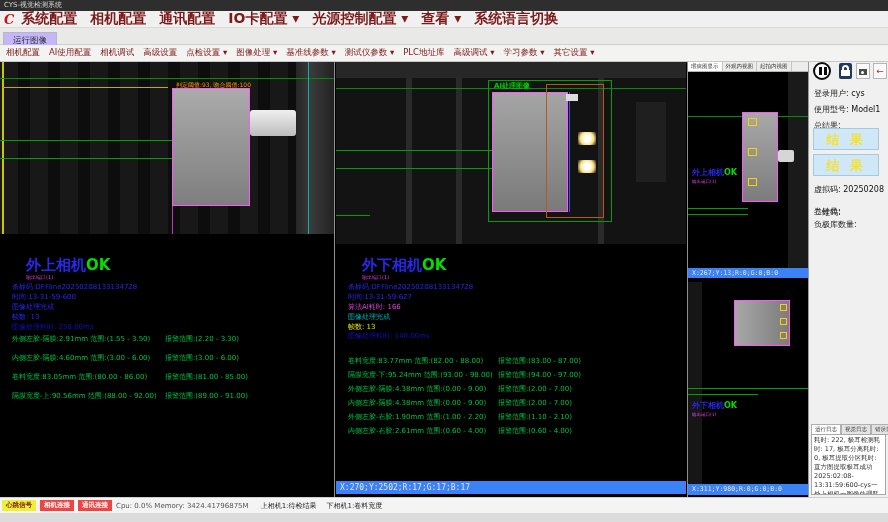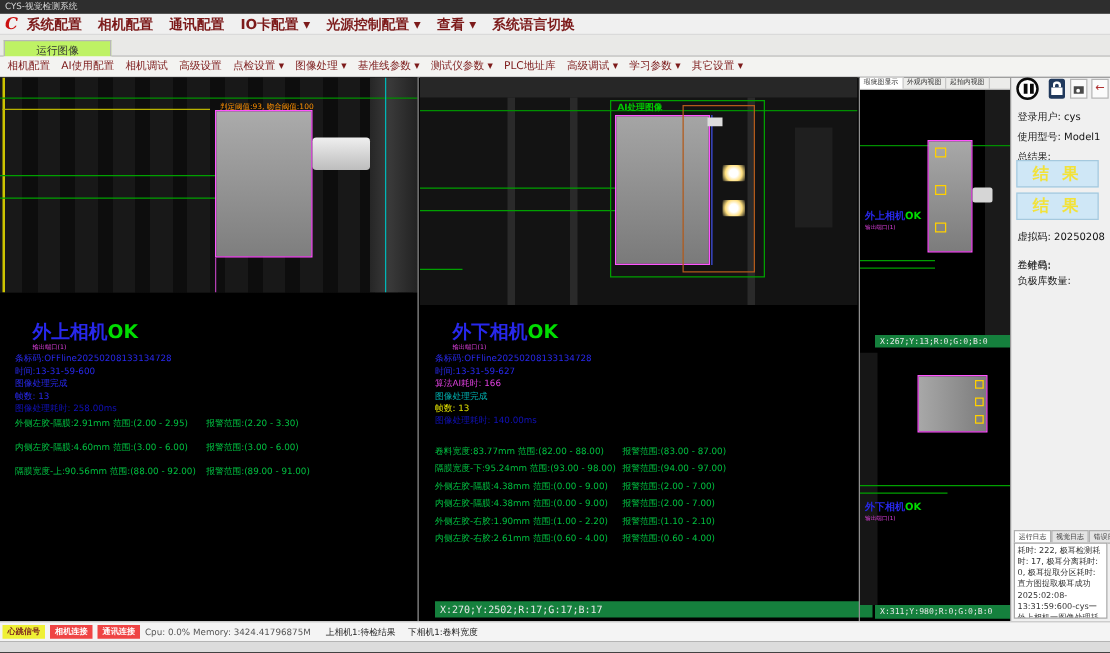--- a/index.html
+++ b/index.html
@@ -3,41 +3,41 @@
 <meta charset="utf-8">
 <style>
   *{margin:0;padding:0;box-sizing:border-box}
   body{font-family:"DejaVu Sans",sans-serif;background:#777}
   .app{position:relative;width:888px;height:522px;background:#000;overflow:hidden}
   i{font-style:normal}
   .ov{position:absolute;display:block}
   .titlebar{position:absolute;left:0;top:0;width:888px;height:11px;background:#2e2e2e;color:#d5d5d5;font-size:7px;line-height:11px;padding-left:4px}
   .menubar{position:absolute;left:0;top:11px;width:888px;height:17px;background:#f0f0f0;border-bottom:1px solid #dadada;display:flex;align-items:center}
   .logo{color:#cc1111;font-size:13px;font-weight:bold;font-style:italic;font-family:"DejaVu Serif",serif;margin:0 7px 0 4px}
-  .menu-item{font-size:11px;color:#7c1a1a;font-weight:bold;margin-right:13px;white-space:nowrap;cursor:default}
+  .menu-item{font-size:14px;color:#7c1a1a;font-weight:bold;margin-right:13px;white-space:nowrap;cursor:default}
   .tabrow{position:absolute;left:0;top:28px;width:888px;height:17px;background:#e9e9e7;border-bottom:1px solid #cfcfcf}
-  .viewtab{display:inline-block;margin-left:3px;margin-top:2px;padding:2px 25px;background:#bef264;border:1px solid #b8b8b8;border-bottom:none;font-size:8.5px;color:#333}
+  .viewtab{display:inline-block;margin-left:3px;margin-top:2px;padding:2px 9px;background:#c4b5fd;border:1px solid #b8b8b8;border-bottom:none;font-size:8.5px;color:#333}
   .toolbar{position:absolute;left:0;top:45px;width:888px;height:17px;background:#f3f3f1;display:flex;align-items:center;padding-left:6px;border-bottom:1px solid #c8c8c8}
   .tool-item{font-size:8.5px;color:#7c1a1a;margin-right:9px;white-space:nowrap}
   .main{position:absolute;left:0;top:62px;width:888px;height:435px;background:#000}
   .vdiv{position:absolute;top:0;width:1px;height:435px;background:#8f8f8f}
   .panel{position:absolute;top:0;height:347px}
   .cam-img{position:absolute;overflow:hidden;background:#101010}
   .stripes{background:#111 repeating-linear-gradient(90deg,#181818 0 18px,#0d0d0d 18px 30px)}
   .pline{position:absolute;left:12px;font-size:7px;white-space:nowrap}
   .ptitle{position:absolute;left:26px;font-size:15px;font-weight:bold;white-space:nowrap}
   .t-blue{color:#2828ec}.t-green{color:#00dd00}.t-dkblue{color:#1111bb}
   .t-magenta{color:#e040e0}.t-yellow{color:#e0e000}.t-cyanish{color:#00b0b0}
   .mlist{position:absolute;left:0;width:100%}
   .m-row{position:relative}
   .left-rows .m-row{height:19px}.mid-rows .m-row{height:14px}
   .m-text{position:absolute;left:12px;font-size:7px;color:#00c040;white-space:nowrap}
   .m-alarm{position:absolute;font-size:7px;color:#00c040;white-space:nowrap}
   .left-rows .m-alarm{left:165px}.mid-rows .m-alarm{left:162px}
-  .coordbar{position:absolute;left:12px;height:13px;background:#15803d;color:#e8e8e8;font-size:8px;line-height:13px;padding-left:4px;font-family:"DejaVu Sans Mono",monospace;white-space:nowrap}
+  .coordbar{position:absolute;left:0;height:13px;background:#3b82f6;color:#e8e8e8;font-size:8px;line-height:13px;padding-left:4px;font-family:"DejaVu Sans Mono",monospace;white-space:nowrap}
   .ptabs{position:absolute;left:0;top:0;width:120px;height:10px;background:#ececea;display:flex;border-bottom:1px solid #b5b5b5}
   .ptab{font-size:5.5px;padding:0 3px;line-height:9px;border-right:1px solid #c5c5c5;color:#333;white-space:nowrap}
   .ptab:first-of-type{background:#fff}
   .mini-title{position:absolute;font-size:8px;font-weight:bold;white-space:nowrap}
   .mini-port{position:absolute;font-size:4.5px;color:#e040e0;white-space:nowrap}
   .sidebar{position:absolute;left:808px;top:0;width:80px;height:435px;background:#f0f0f0;border-left:1px solid #9a9a9a;font-size:8px;color:#222}
   .sb-row{position:absolute;left:5px;white-space:nowrap}
   .sb-val{color:#111}
   .resbox{position:absolute;left:4px;width:66px;height:22px;background:#cfe7f6;border:1px solid #a5c9de;color:#f2e23a;font-weight:bold;font-size:13px;text-align:center;line-height:21px;letter-spacing:3px}
   .pausebtn{position:absolute;left:4px;top:0;width:18px;height:18px;border:2px solid #0a0a0a;border-radius:50%;background:#fff}
@@ -125,29 +125,33 @@
       </div>
       <div class="pline t-magenta" style="top:212px;left:26px;font-size:5px">输出端口(1)</div>
       <div class="pline t-blue" style="top:220px">条标码:OFFline20250208133134728</div>
       <div class="pline t-blue" style="top:230px">时间:13-31-59-600</div>
       <div class="pline t-blue" style="top:240px">图像处理完成</div>
       <div class="pline t-blue" style="top:250px">帧数: 13</div>
       <div class="pline t-dkblue" style="top:260px">图像处理耗时: 258.00ms</div>
       <div class="mlist left-rows" style="top:272px">
 
           <div class="m-row">
-            <span class="m-text">外侧左胶-隔膜:2.91mm 范围:(2.00 - 2.95)</span>
+            <span class="m-text">外侧左胶-隔膜:2.91mm 范围:(1.55 - 3.50)</span>
             <span class="m-alarm">报警范围:(2.20 - 3.30)</span>
           </div>
 
           <div class="m-row">
             <span class="m-text">内侧左胶-隔膜:4.60mm 范围:(3.00 - 6.00)</span>
             <span class="m-alarm">报警范围:(3.00 - 6.00)</span>
           </div>
 
+          <div class="m-row">
+            <span class="m-text">卷料宽度:83.05mm 范围:(80.00 - 86.00)</span>
+            <span class="m-alarm">报警范围:(81.00 - 85.00)</span>
+          </div>
 
           <div class="m-row">
             <span class="m-text">隔膜宽度-上:90.56mm 范围:(88.00 - 92.00)</span>
             <span class="m-alarm">报警范围:(89.00 - 91.00)</span>
           </div>
         </div>
     </div>
 
     <i class="vdiv" style="left:334px"></i>
 

